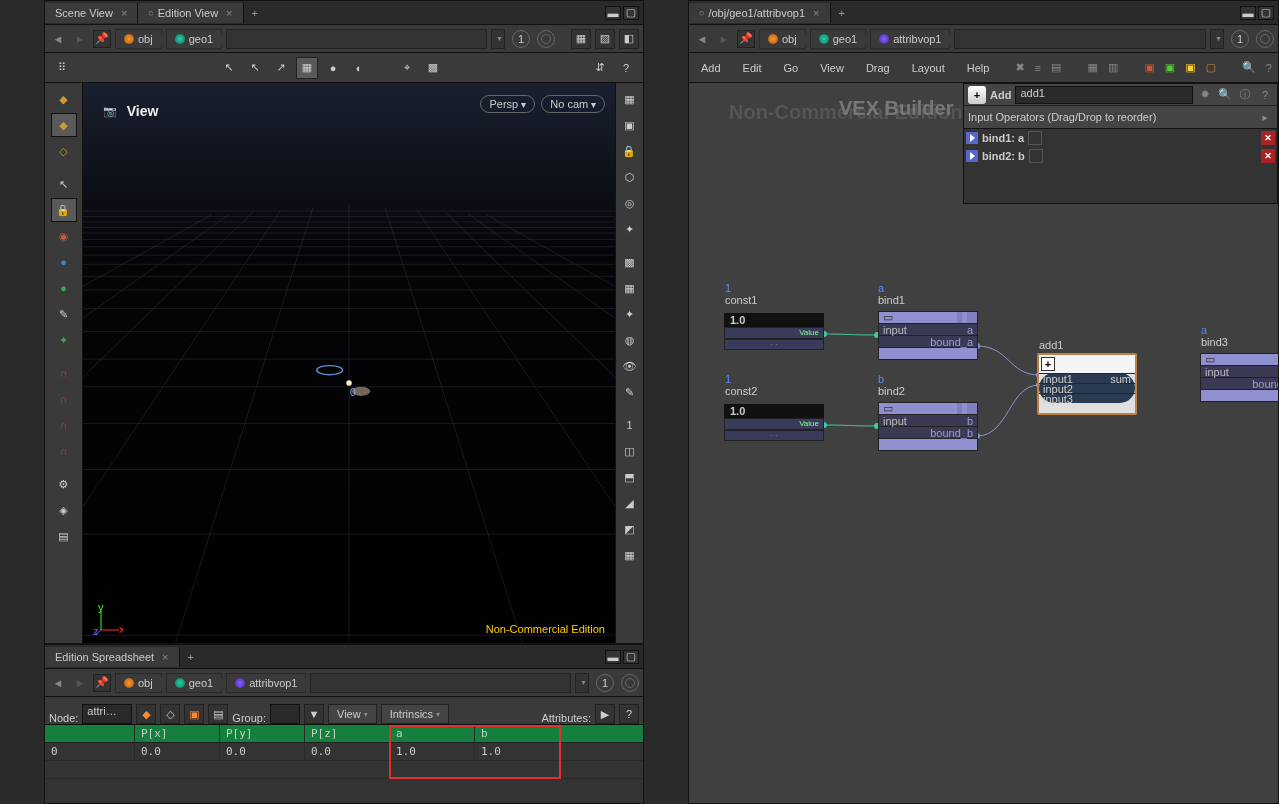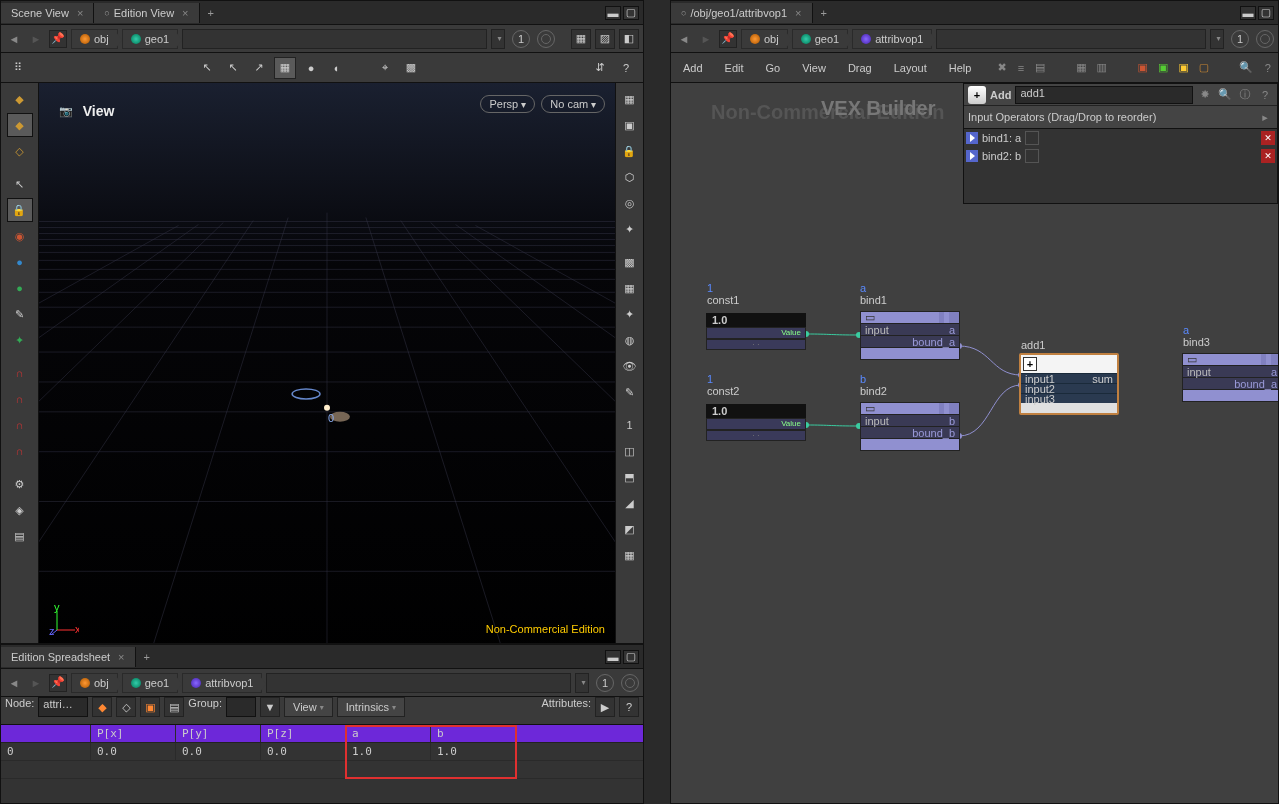--- a/index.html
+++ b/index.html
@@ -1,19 +1,19 @@
 <!DOCTYPE html>
 <html><head>
 <meta charset="utf-8">
 <style>
 * { box-sizing: border-box; margin: 0; padding: 0; font-family: sans-serif; font-size: 11px; color: #ccc; user-select: none; }
 body { background: #2a2a2a; width: 1279px; height: 804px; overflow: hidden; display: flex; }
-.pane { border: 1px solid #111; display: flex; flex-direction: column; background: #3a3a3a; }
+.pane { border: 1px solid #111; display: flex; flex-direction: column; background: #3a3a3a; margin-left: 44px; }
 .left-col { width: 644px; display: flex; flex-direction: column; }
-.right-col { width: 635px; display: flex; flex-direction: column; padding-left: 26px; }
+.right-col { width: 635px; display: flex; flex-direction: column; }
 .titlebar { height: 24px; background: #2a2a2a; display: flex; align-items: center; border-bottom: 1px solid #111; }
 .tab { padding: 4px 10px; background: #3a3a3a; border-right: 1px solid #111; display: flex; align-items: center; gap: 4px; }
 .tab.pinned::before { content: "○"; color: #999; font-size: 9px; }
 .tab .close { color: #888; cursor: pointer; margin-left: 4px; }
 .tab-add { padding: 4px 8px; color: #999; cursor: pointer; }
 .win-icons { margin-left: auto; display: flex; gap: 2px; padding-right: 4px; }
 .win-icons div { width: 16px; height: 14px; background: #333; border: 1px solid #111; cursor: pointer; display:flex; align-items:center; justify-content:center; }
 .pathbar { height: 28px; background: #3a3a3a; display: flex; align-items: center; gap: 4px; padding: 0 4px; border-bottom: 1px solid #111; }
 .nav-btn { width: 18px; height: 18px; display: flex; align-items: center; justify-content: center; color: #888; cursor: pointer; }
 .nav-btn.dis { color: #555; }
@@ -56,54 +56,54 @@
 .vex-text { position:absolute; left:150px; top:14px; font-size:20px; color:#777; font-weight:bold; }
 
 .param-panel { position:absolute; right:0; top:0; width:315px; z-index:5; background:#3a3a3a; border:1px solid #111; }
 .param-row { display:flex; align-items:center; height:22px; padding:0 4px; gap:4px; }
 .param-header { background:#444; border-bottom:1px solid #222; }
 .plus-btn { width:18px; height:18px; background:linear-gradient(#fff,#ccc); color:#000; border-radius:3px; display:flex; align-items:center; justify-content:center; font-weight:bold; cursor:pointer; }
 .add-lbl { font-weight:bold; }
 .param-name-field { flex:1; height:18px; background:#2a2a2a; border:1px solid #111; padding:0 4px; }
 .mini-icon { width:16px; height:16px; cursor:pointer; display:flex; align-items:center; justify-content:center; color:#888; }
 .inputs-list { background:#333; min-height:75px; border-top:1px solid #111; }
-.input-row { display:flex; align-items:center; height:18px; padding:0 2px; gap:4px; }
+.input-row { display:flex; align-items:center; height:18px; padding:0 2px; gap:4px;font-weight:bold; }
 .input-bullet { width:12px; height:12px; background:#5566cc; display:flex; align-items:center; justify-content:center; }
 .input-bullet::after { content:""; width:0;height:0;border-top:4px solid transparent;border-bottom:4px solid transparent;border-left:5px solid #fff; }
 .del-x { width:14px; height:14px; background:#aa2222; color:#fff; display:flex; align-items:center; justify-content:center; font-size:9px; cursor:pointer; margin-left:auto; }
 .promo { width:14px; height:14px; border:1px solid #555; cursor:pointer; margin-right:2px; }
 
 .node-label { position:absolute; font-size:11px; color:#ccc; }
 .node-idx { color:#5a8aff; }
 .const-node { position:absolute; width:100px; height:14px; background:#111; color:#fff; padding:1px 6px; font-weight:bold; }
 .const-rail { position:absolute; width:100px; height:12px; background:#3a3a5a; border:1px solid #222; }
 .node-body { position:absolute; width:100px; background:#9090d0; border:1px solid #222; }
 .node-header { height:11px; background:linear-gradient(90deg,#9090d0 80%, #8080c0 80%, #8080c0 85%, #9090d0 85%, #9090d0 90%, #8080c0 90%); display:flex; align-items:center; }
 .node-port-row { height:12px; background:#3a3a55; border-top:1px solid #222; display:flex; align-items:center; padding:0 4px; font-size:8px; color:#9a9ad9; justify-content:space-between; }
 .port-left { color:#bbb; }
 .port-right { color:#9a9ad9; }
 .node-footer { height:12px; background:#9090d0; border-top:1px solid #222; }
 .add-node { position:absolute; width:100px; background:#e0e0e0; border:2px solid #c08040; border-radius:2px; }
 .add-header { height:18px; background:#f4f4f4; display:flex; align-items:center; padding:0 2px; }
 .add-plus { width:14px; height:14px; background:#fff; color:#000; border:1px solid #333; display:flex; align-items:center; justify-content:center; font-weight:bold; }
-.add-ports { background:#2a3a50; }
+.add-ports { background:#2a3a50;border-radius:15px; }
 .add-port-row { height:10px; display:flex; align-items:center; justify-content:space-between; padding:0 4px; font-size:8px; color:#88aacc; border-top:1px solid #1a2a3a; }
 .add-footer { height:10px; background:#e0e0e0; }
 .wire { stroke:#3acca0; stroke-width:1; fill:none; }
 .wire-purple { stroke:#9090d0; stroke-width:1; fill:none; }
 .port-dot { fill:#3acca0; }
 .port-dot-p { fill:#9090d0; }
 
 .spreadsheet { height:160px; border-top:1px solid #111; background:#3a3a3a; display:flex; flex-direction:column; }
-.ss-toolbar { height:28px; display:flex; align-items:flex-start; padding:0 4px; gap:4px; border-bottom:1px solid #111; }
+.ss-toolbar { height:28px; display:flex; align-items:flex-end; padding:0 4px; gap:4px; border-bottom:1px solid #111; }
 .field-label { color:#ccc; }
 .ss-field { background:#2a2a2a; border:1px solid #111; height:20px; width:50px; padding:0 4px; }
 .ss-btn { height:20px; padding:0 8px; background:#444; border:1px solid #222; cursor:pointer; display:flex; align-items:center; }
 .ss-table { flex:1; background:#333; overflow:auto; position:relative; }
-.ss-header { display:flex; height:18px; background:#6d28d9; border-bottom:1px solid #222; }
+.ss-header { display:flex; height:18px; background:#15803d; border-bottom:1px solid #222; }
 .ss-row { display:flex; height:18px; border-bottom:1px solid #2a2a2a; }
 .ss-cell { border-right:1px solid #2a2a2a; padding:0 6px; display:flex; align-items:center; font-family:monospace; font-size:11px; }
 .redbox { position:absolute; border:2px solid #e03030; pointer-events:none; }
 .chev::after { content:"▾"; font-size:8px; color:#888; margin-left:3px; }
 </style>
 </head>
 <body>
 
 <div class="left-col">
 

